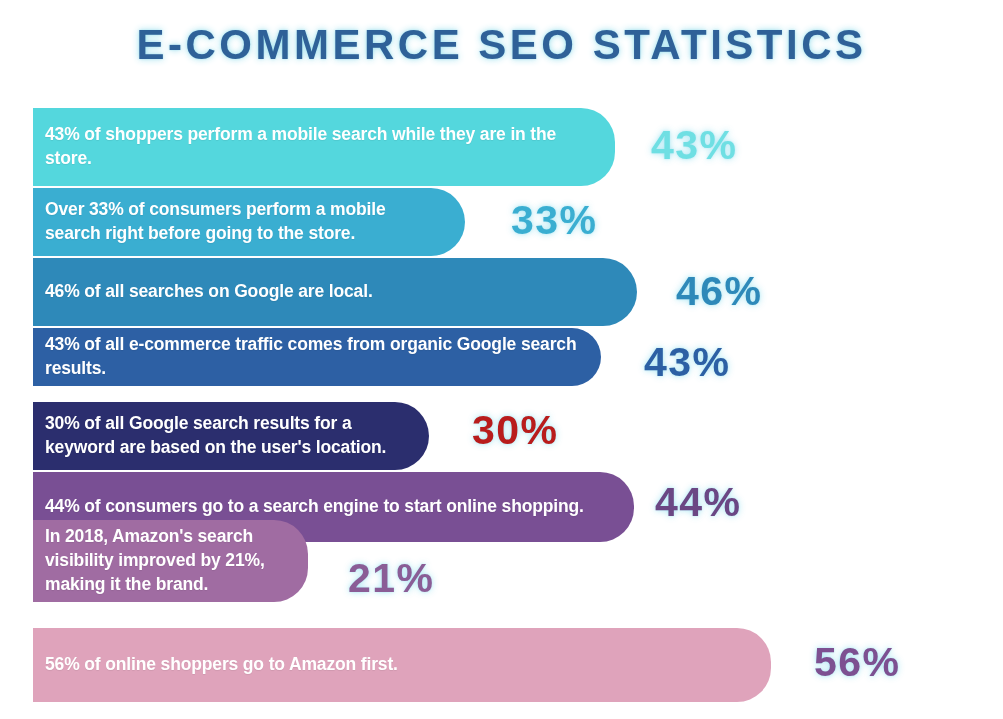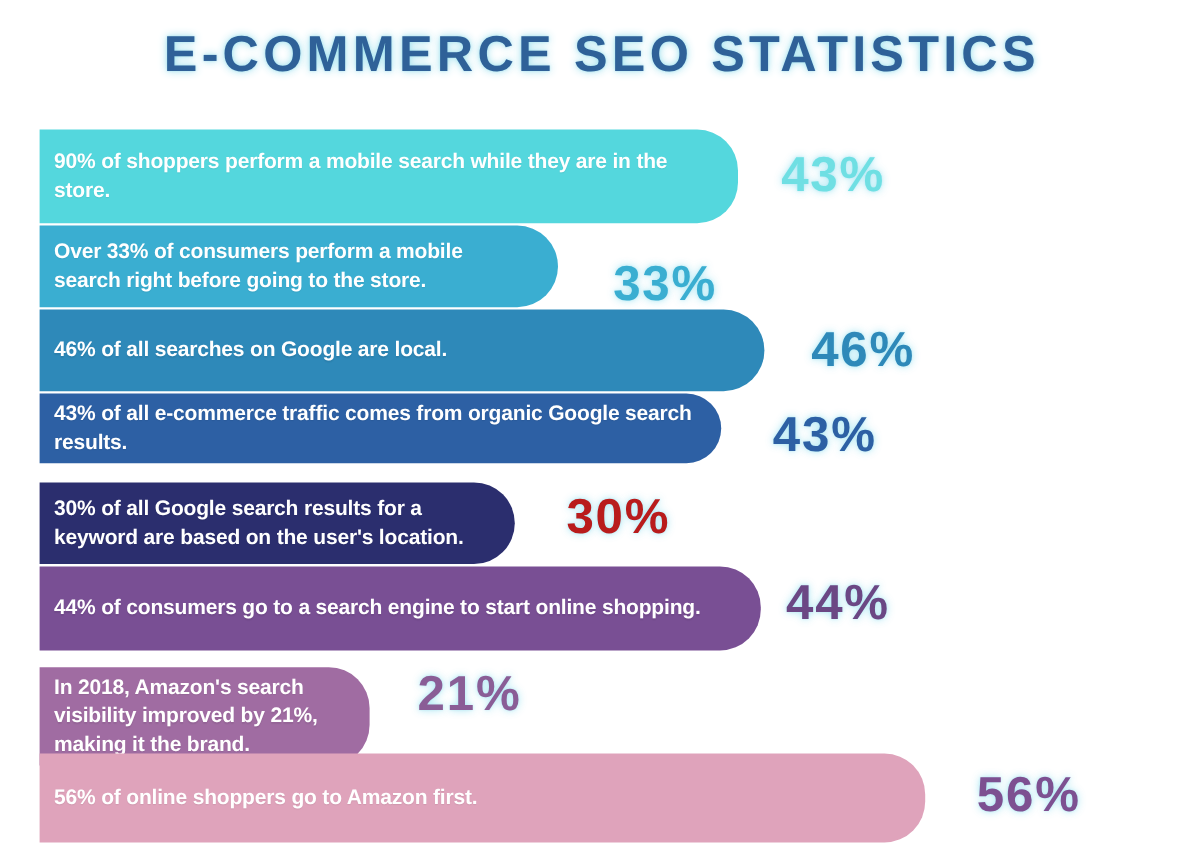--- a/index.html
+++ b/index.html
@@ -118,29 +118,29 @@
 </head>
 <body>
 
 <div id="infographic">
 
   <div id="chart-title">E-COMMERCE SEO STATISTICS</div>
 
   <div id="bars" style="height: 594px;">
       <div class="bar-row">
         <div class="bar" style="top: 0px; width: 582px; height: 78px; background: rgb(84, 215, 221);">
-          <div class="bar-label">90% of shoppers perform a mobile search while they are in the store.</div>
+          <div class="bar-label">43% of shoppers perform a mobile search while they are in the store.</div>
         </div>
         <div class="pct" style="left: 618px; top: 17px; color: rgb(111, 223, 227); text-shadow: rgba(150, 225, 240, 0.85) 0px 0px 7px, rgba(160, 230, 245, 0.6) 0px 0px 2px;">43%</div>
       </div>
       <div class="bar-row">
         <div class="bar" style="top: 80px; width: 432px; height: 68px; background: rgb(58, 174, 209);">
           <div class="bar-label">Over 33% of consumers perform a mobile search right before going to the store.</div>
         </div>
-        <div class="pct" style="left: 478px; top: 108px; color: rgb(58, 174, 209); text-shadow: rgba(150, 225, 240, 0.85) 0px 0px 7px, rgba(160, 230, 245, 0.6) 0px 0px 2px;">33%</div>
+        <div class="pct" style="left: 478px; top: 92px; color: rgb(58, 174, 209); text-shadow: rgba(150, 225, 240, 0.85) 0px 0px 7px, rgba(160, 230, 245, 0.6) 0px 0px 2px;">33%</div>
       </div>
       <div class="bar-row">
         <div class="bar" style="top: 150px; width: 604px; height: 68px; background: rgb(46, 137, 185);">
           <div class="bar-label">46% of all searches on Google are local.</div>
         </div>
         <div class="pct" style="left: 643px; top: 163px; color: rgb(46, 137, 185); text-shadow: rgba(150, 225, 240, 0.85) 0px 0px 7px, rgba(160, 230, 245, 0.6) 0px 0px 2px;">46%</div>
       </div>
       <div class="bar-row">
         <div class="bar" style="top: 220px; width: 568px; height: 58px; background: rgb(45, 96, 164);">
           <div class="bar-label">43% of all e-commerce traffic comes from organic Google search results.</div>
@@ -153,21 +153,21 @@
         </div>
         <div class="pct" style="left: 439px; top: 302px; color: #b91c1c; text-shadow: rgba(150, 225, 240, 0.85) 0px 0px 7px, rgba(160, 230, 245, 0.6) 0px 0px 2px;">30%</div>
       </div>
       <div class="bar-row">
         <div class="bar" style="top: 364px; width: 601px; height: 70px; background: rgb(121, 79, 148);">
           <div class="bar-label">44% of consumers go to a search engine to start online shopping.</div>
         </div>
         <div class="pct" style="left: 622px; top: 374px; color: rgb(107, 71, 132); text-shadow: rgba(150, 225, 240, 0.85) 0px 0px 7px, rgba(160, 230, 245, 0.6) 0px 0px 2px;">44%</div>
       </div>
       <div class="bar-row">
-        <div class="bar" style="top: 448px; width: 275px; height: 82px; background: rgb(160, 108, 162);">
+        <div class="bar" style="top: 412px; width: 275px; height: 82px; background: rgb(160, 108, 162);">
           <div class="bar-label">In 2018, Amazon's search visibility improved by 21%, making it the brand.</div>
         </div>
         <div class="pct" style="left: 315px; top: 450px; color: rgb(138, 93, 150); text-shadow: rgba(150, 225, 240, 0.85) 0px 0px 7px, rgba(160, 230, 245, 0.6) 0px 0px 2px;">21%</div>
       </div>
       <div class="bar-row">
         <div class="bar" style="top: 520px; width: 738px; height: 74px; background: rgb(223, 163, 187);">
           <div class="bar-label">56% of online shoppers go to Amazon first.</div>
         </div>
         <div class="pct" style="left: 781px; top: 534px; color: rgb(125, 80, 145); text-shadow: rgba(150, 225, 240, 0.85) 0px 0px 7px, rgba(160, 230, 245, 0.6) 0px 0px 2px;">56%</div>
       </div>

